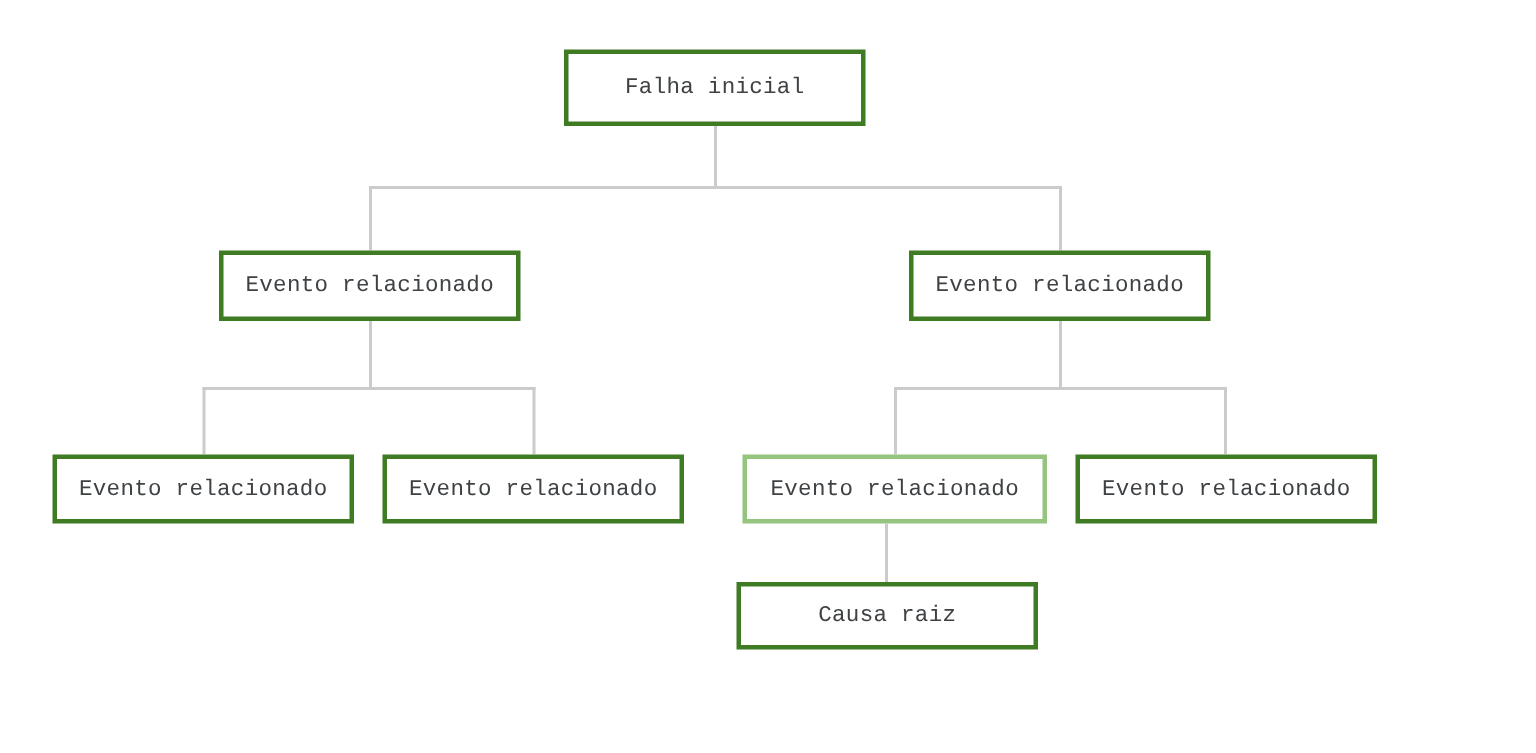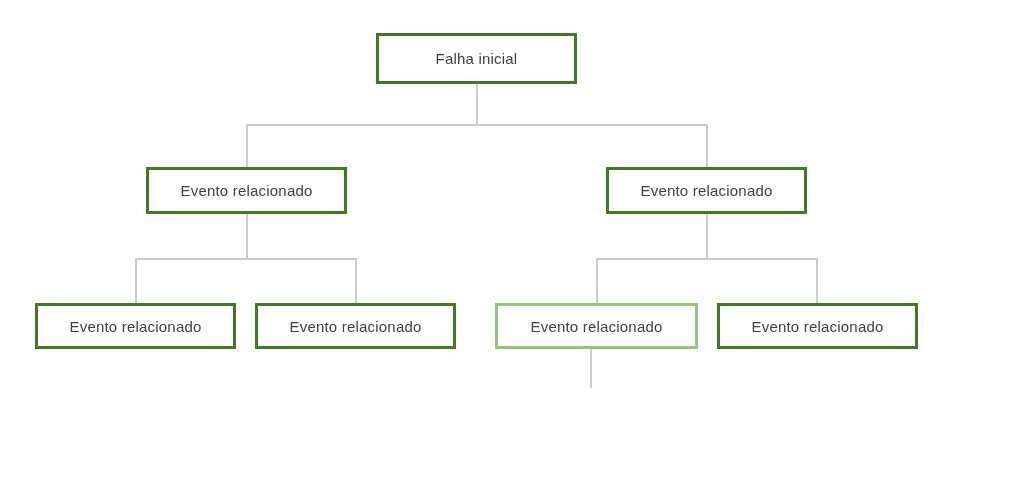--- a/index.html
+++ b/index.html
@@ -2,20 +2,21 @@
 <html style="--green-dark: #3e7b22; --green-light: #94c47e; --line: #cbcbcb; --text: #3f4245;"><head>
 <meta charset="utf-8">
 <style>
   html,body{margin:0;padding:0;background:#ffffff;}
   body{font-family:"Liberation Sans","DejaVu Sans",sans-serif;}
   .canvas{
     position:relative;
     width:1024px;height:502px;
     background:#ffffff;
     overflow:hidden;
+    font-family:Liberation Mono, monospace;
   }
   .node{
     position:absolute;
     box-sizing:border-box;
     border:3px solid var(--green-dark,#3e7b22);
     background:#ffffff;
     display:flex;align-items:center;justify-content:center;
     font-size:15px;
     color:var(--text,#3f4245);
     letter-spacing:.2px;
@@ -90,14 +91,17 @@
   </div>
   <div class="node n4 default">
     <span>Evento relacionado</span>
   </div>
   <div class="node n5 highlighted">
     <span>Evento relacionado</span>
   </div>
   <div class="node n6 default">
     <span>Evento relacionado</span>
   </div>
+  <div class="node n7 default">
+    <span>Causa raiz</span>
+  </div>
 
 </div>
 
 </body></html>

